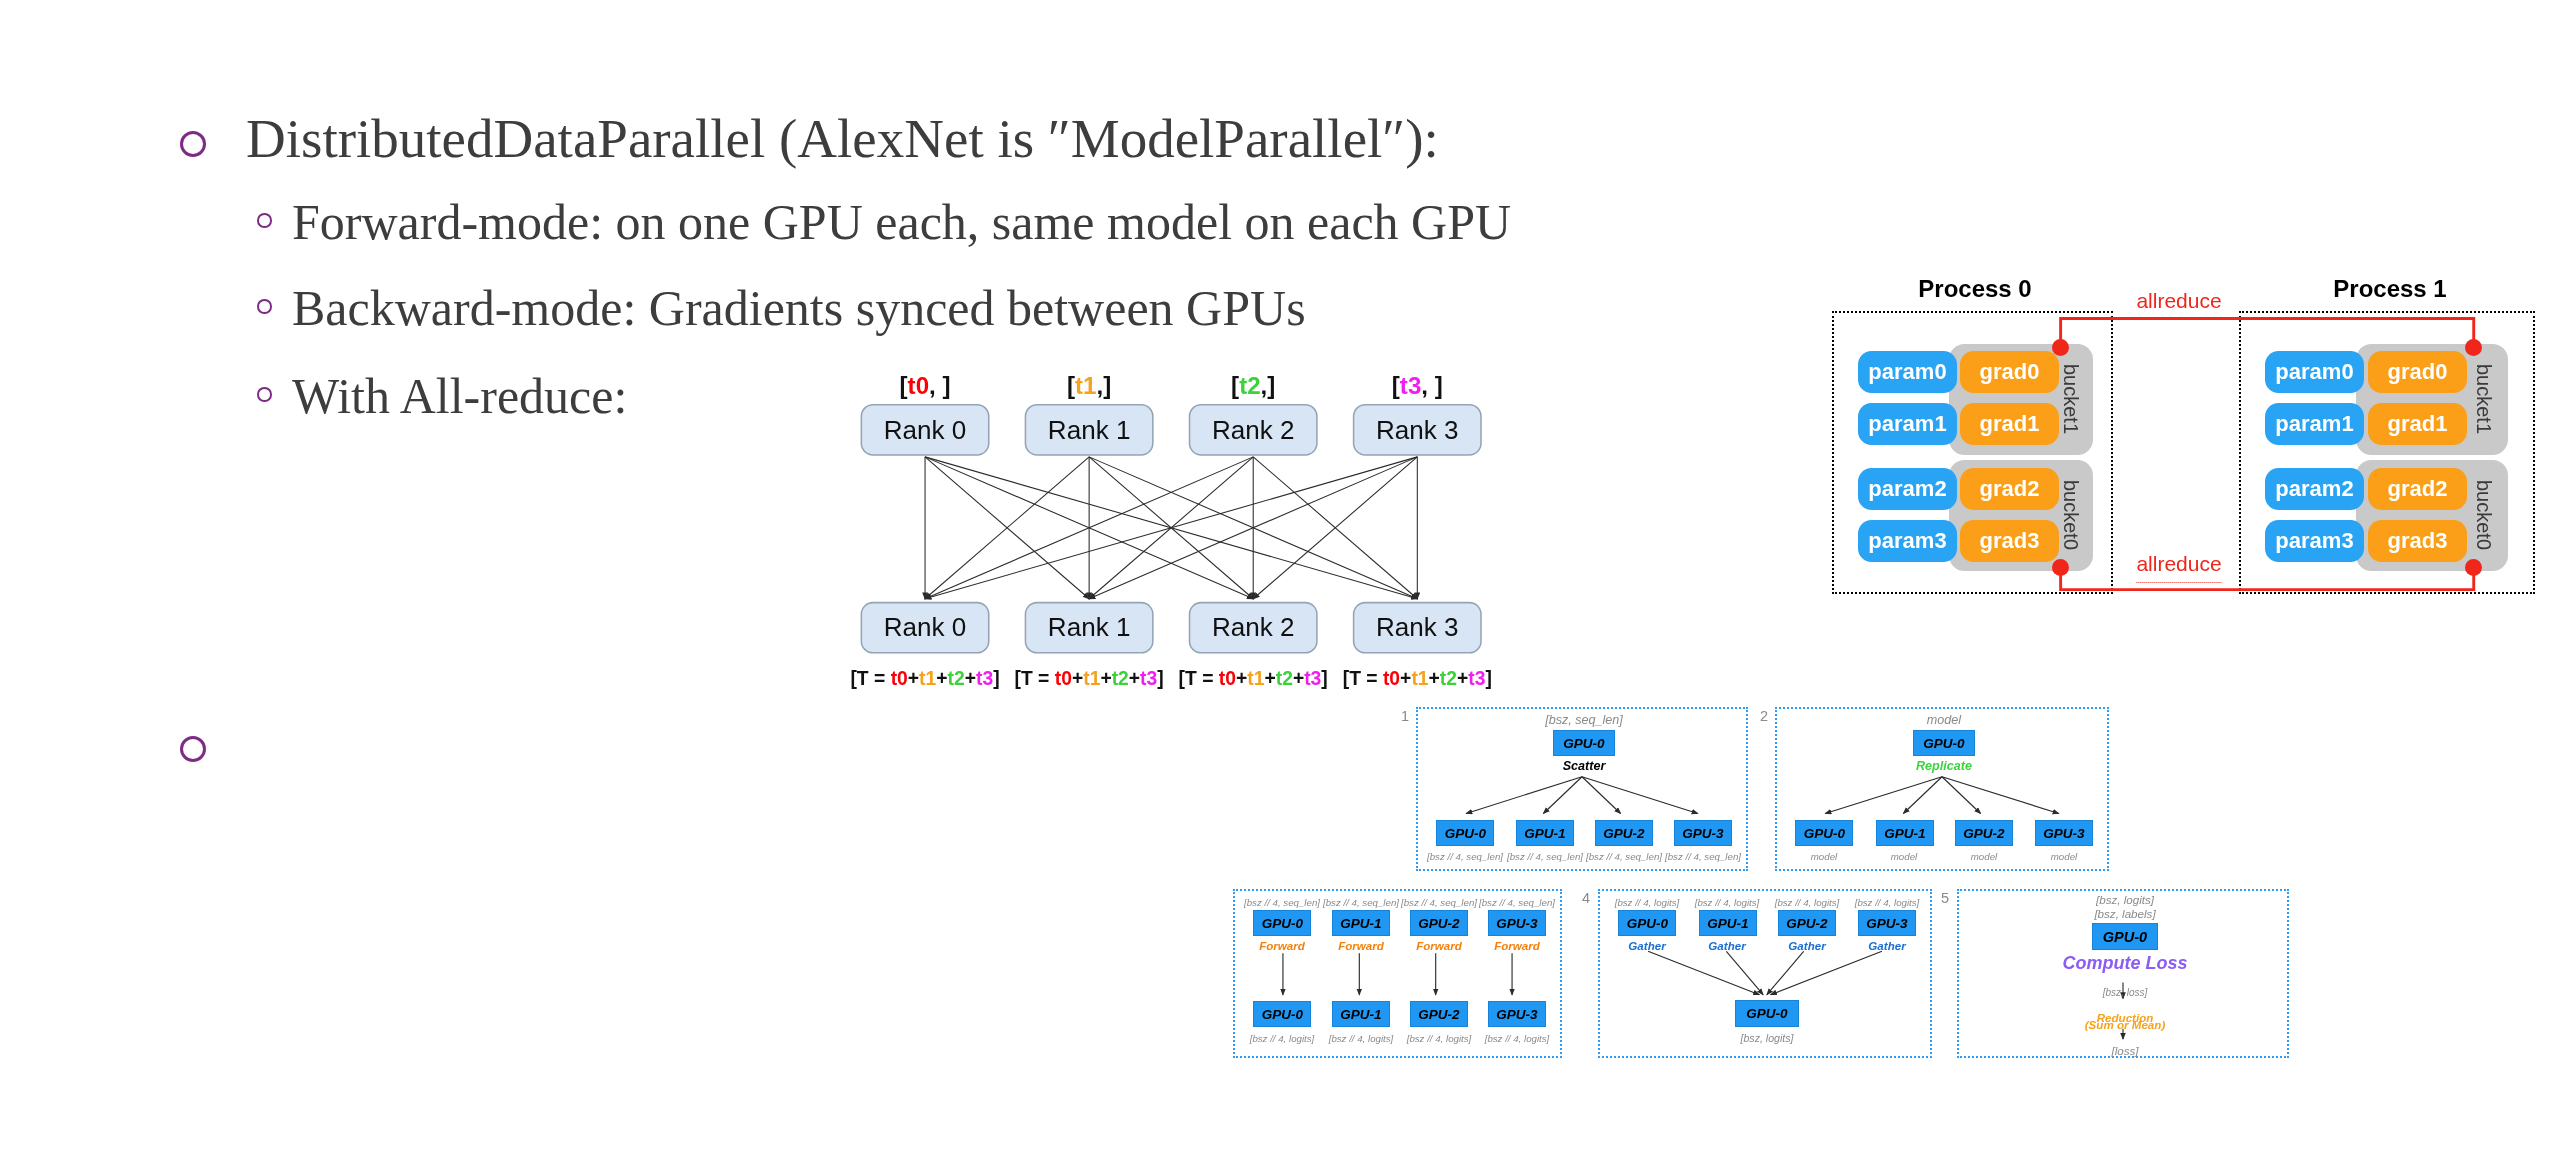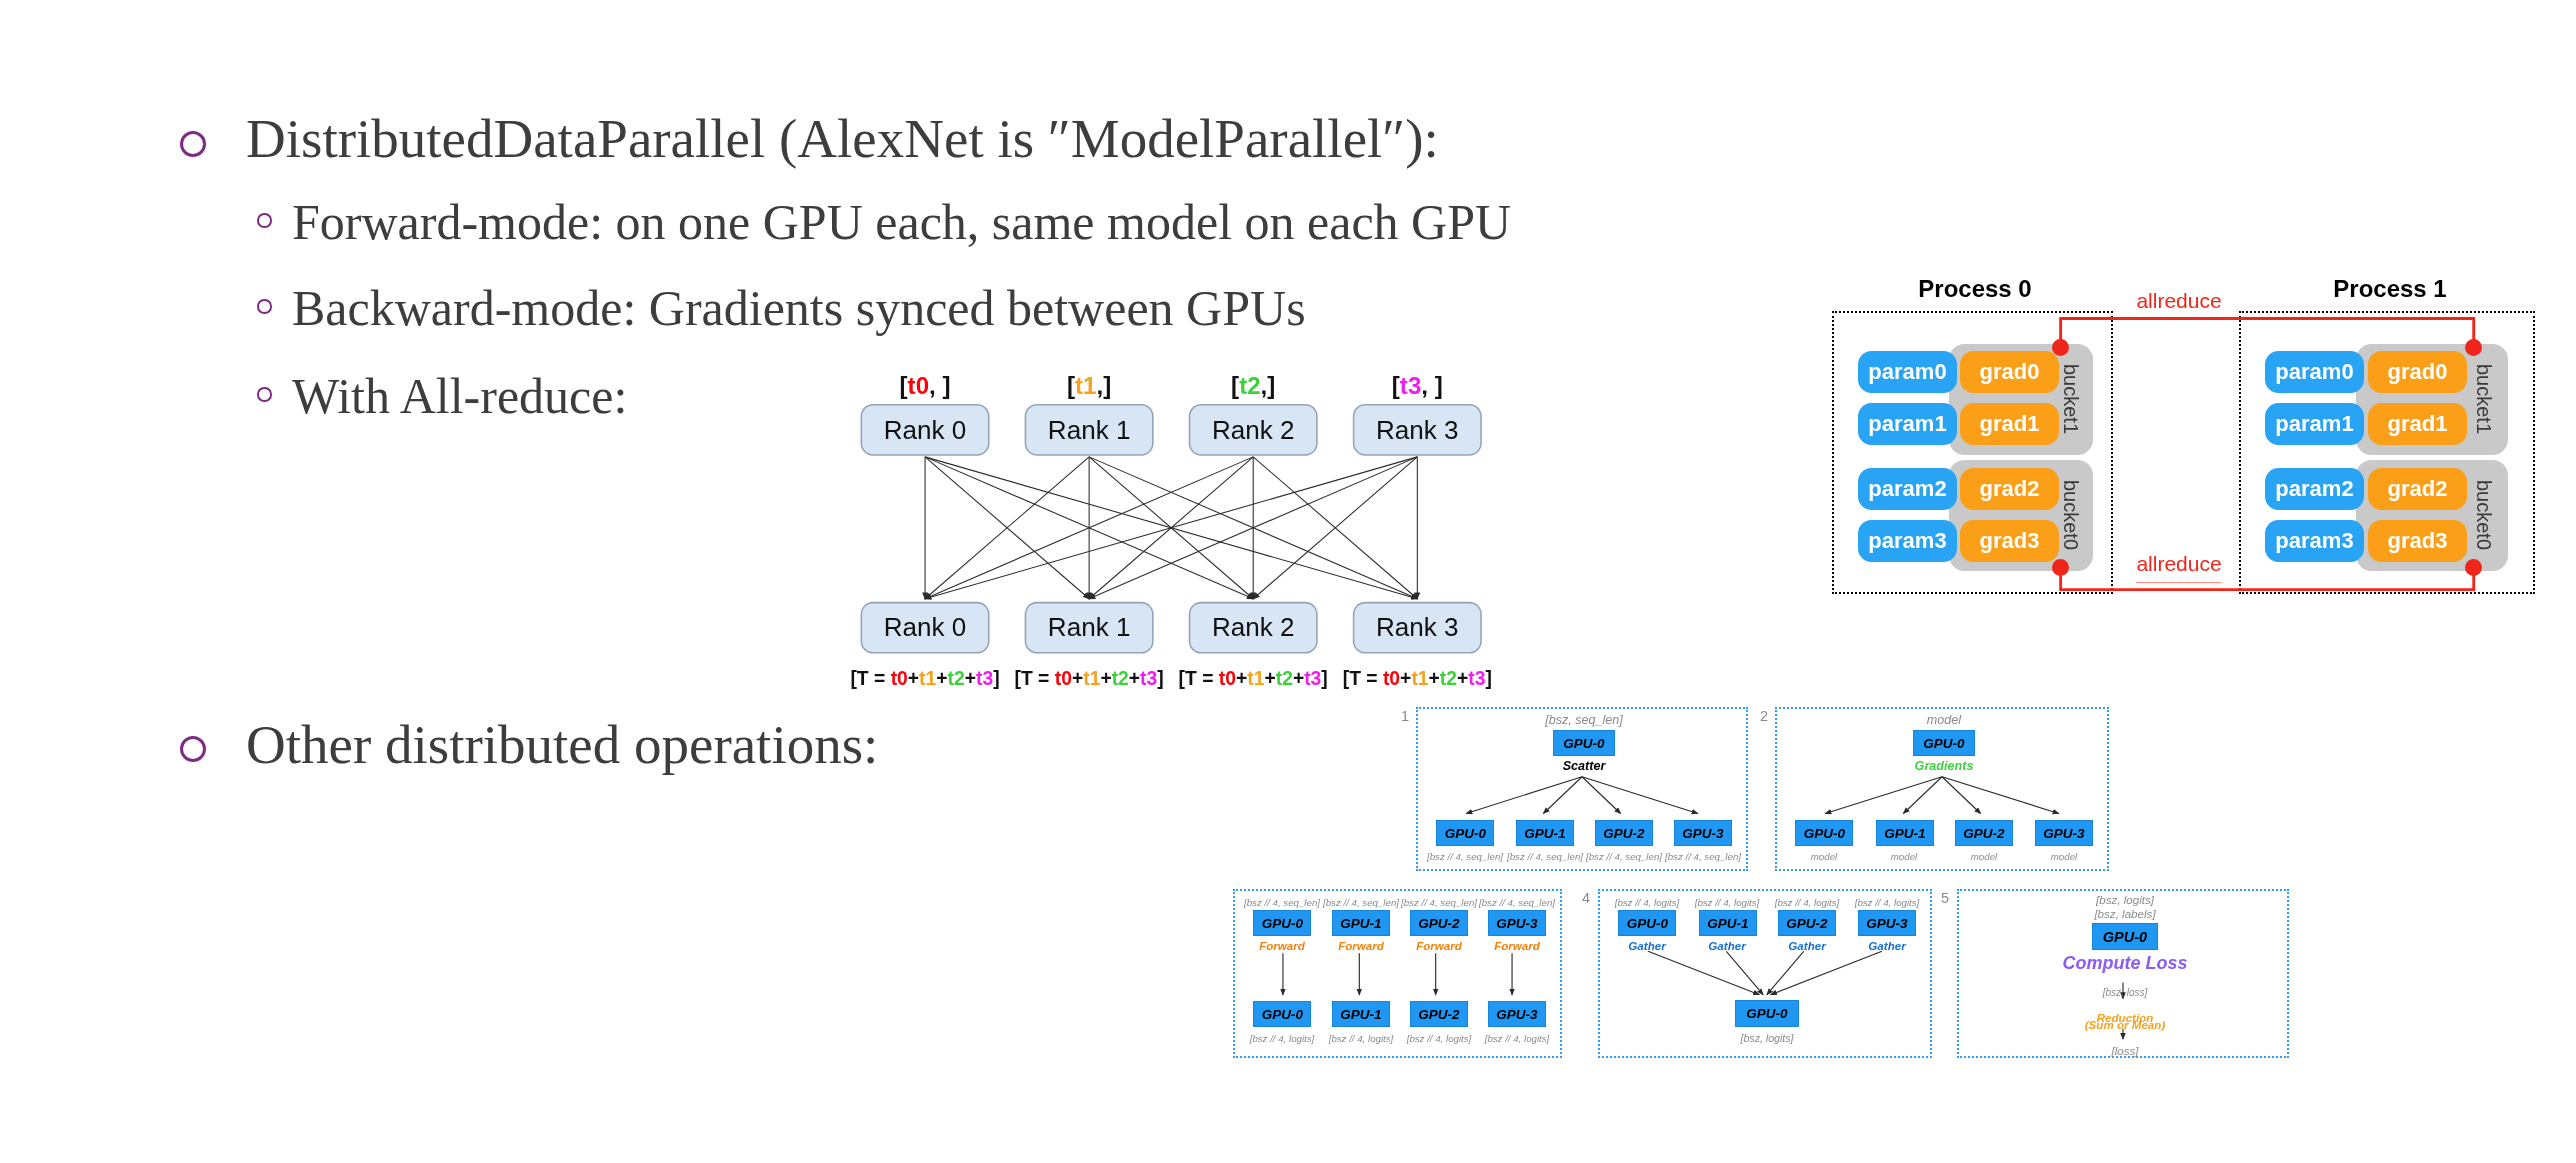--- a/index.html
+++ b/index.html
@@ -54,21 +54,20 @@
   <span class="bullet-ring ring-l2" style="left:257px;top:213px;"></span>
   <div class="serif line-l2" style="left:292px;top:195px;">Forward-mode: on one GPU each, same model on each GPU</div>
 
   <span class="bullet-ring ring-l2" style="left:257px;top:299px;"></span>
   <div class="serif line-l2" style="left:292px;top:281px;">Backward-mode: Gradients synced between GPUs</div>
 
   <span class="bullet-ring ring-l2" style="left:257px;top:387px;"></span>
   <div class="serif line-l2" style="left:292px;top:369px;">With All-reduce:</div>
 
   <span class="bullet-ring ring-l1" style="left:180px;top:736px;"></span>
-  <div class="serif line-l1" style="left:246px;top:715px;">Other distributed operations:</div>
 
   <div id="rank-diagram"><svg width="676" height="333" viewBox="0 0 700 345">
         <line x1="90" y1="90" x2="90" y2="237" stroke="#2b2b2b" stroke-width="1.1" marker-end="url(#arr)"></line>
         <line x1="90" y1="90" x2="260" y2="237" stroke="#2b2b2b" stroke-width="1.1" marker-end="url(#arr)"></line>
         <line x1="90" y1="90" x2="430" y2="237" stroke="#2b2b2b" stroke-width="1.1" marker-end="url(#arr)"></line>
         <line x1="90" y1="90" x2="600" y2="237" stroke="#2b2b2b" stroke-width="1.1" marker-end="url(#arr)"></line>
         <line x1="260" y1="90" x2="90" y2="237" stroke="#2b2b2b" stroke-width="1.1" marker-end="url(#arr)"></line>
         <line x1="260" y1="90" x2="260" y2="237" stroke="#2b2b2b" stroke-width="1.1" marker-end="url(#arr)"></line>
         <line x1="260" y1="90" x2="430" y2="237" stroke="#2b2b2b" stroke-width="1.1" marker-end="url(#arr)"></line>
         <line x1="260" y1="90" x2="600" y2="237" stroke="#2b2b2b" stroke-width="1.1" marker-end="url(#arr)"></line>
@@ -170,21 +169,21 @@
       <div class="panel-num" style="left: 1401px; top: 708px;">1</div>
       <div class="op-panel" style="left: 1775px; top: 707px; width: 334px; height: 164px;">
         <svg class="fill-svg" viewBox="0 0 346 170">
           <line x1="173" y1="72" x2="49" y2="111" stroke="#2b2b2b" stroke-width="1.2" marker-end="url(#arr)"></line>
           <line x1="173" y1="72" x2="132" y2="111" stroke="#2b2b2b" stroke-width="1.2" marker-end="url(#arr)"></line>
           <line x1="173" y1="72" x2="214" y2="111" stroke="#2b2b2b" stroke-width="1.2" marker-end="url(#arr)"></line>
           <line x1="173" y1="72" x2="297" y2="111" stroke="#2b2b2b" stroke-width="1.2" marker-end="url(#arr)"></line>
         </svg>
         <div class="diag-label" style="left: 167px; top: 3.9px; font-size: 12.6px; color: rgb(138, 138, 138);">model</div>
         <div class="gpu-box" style="left: 136px; top: 21px; width: 62px; height: 26px; font-size: 13.5px;">GPU-0</div>
-        <div class="op-word" style="left: 167px; top: 50px; font-size: 12.6px; color: rgb(63, 212, 63);">Gradients</div>
+        <div class="op-word" style="left: 167px; top: 50px; font-size: 12.6px; color: rgb(63, 212, 63);">Replicate</div>
         <div class="gpu-box" style="left: 18.4px; top: 111px; width: 58px; height: 26px; font-size: 13.5px;">GPU-0</div>
         <div class="gpu-box" style="left: 99px; top: 111px; width: 58px; height: 26px; font-size: 13.5px;">GPU-1</div>
         <div class="gpu-box" style="left: 178px; top: 111px; width: 58px; height: 26px; font-size: 13.5px;">GPU-2</div>
         <div class="gpu-box" style="left: 258px; top: 111px; width: 58px; height: 26px; font-size: 13.5px;">GPU-3</div>
         <div class="diag-label" style="left: 47px; top: 142px; font-size: 9.7px; color: rgb(138, 138, 138);">model</div>
         <div class="diag-label" style="left: 127px; top: 142px; font-size: 9.7px; color: rgb(138, 138, 138);">model</div>
         <div class="diag-label" style="left: 207px; top: 142px; font-size: 9.7px; color: rgb(138, 138, 138);">model</div>
         <div class="diag-label" style="left: 287px; top: 142px; font-size: 9.7px; color: rgb(138, 138, 138);">model</div>
       </div>
       <div class="panel-num" style="left: 1760px; top: 708px;">2</div>

